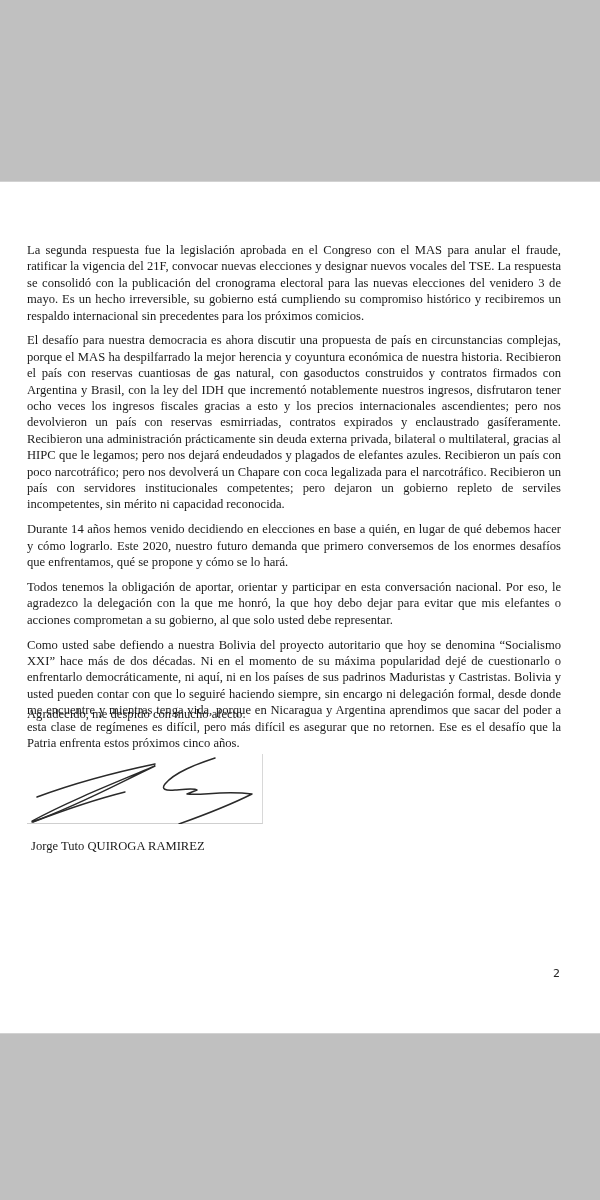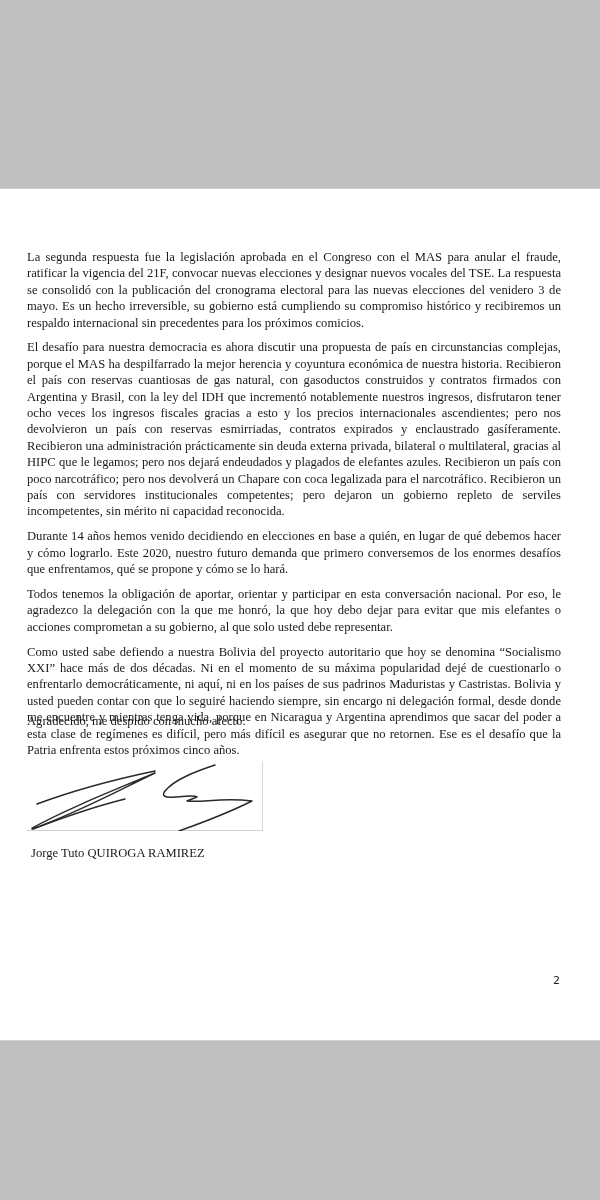--- a/index.html
+++ b/index.html
@@ -10,21 +10,21 @@
       width: 600px;
       height: 1200px;
       background: #c0c0c0;
       position: relative;
       overflow: hidden;
       font-family: "Liberation Serif", "DejaVu Serif", serif;
     }
     .page {
       position: absolute;
       left: 0;
-      top: 188px;
+      top: 181px;
       width: 600px;
       height: 853px;
       background: #ffffff;
       border-top: 1px solid #d2d2d2;
       border-bottom: 1px solid #d2d2d2;
       box-sizing: border-box;
     }
     .body-text {
       position: absolute;
       left: 27px;

